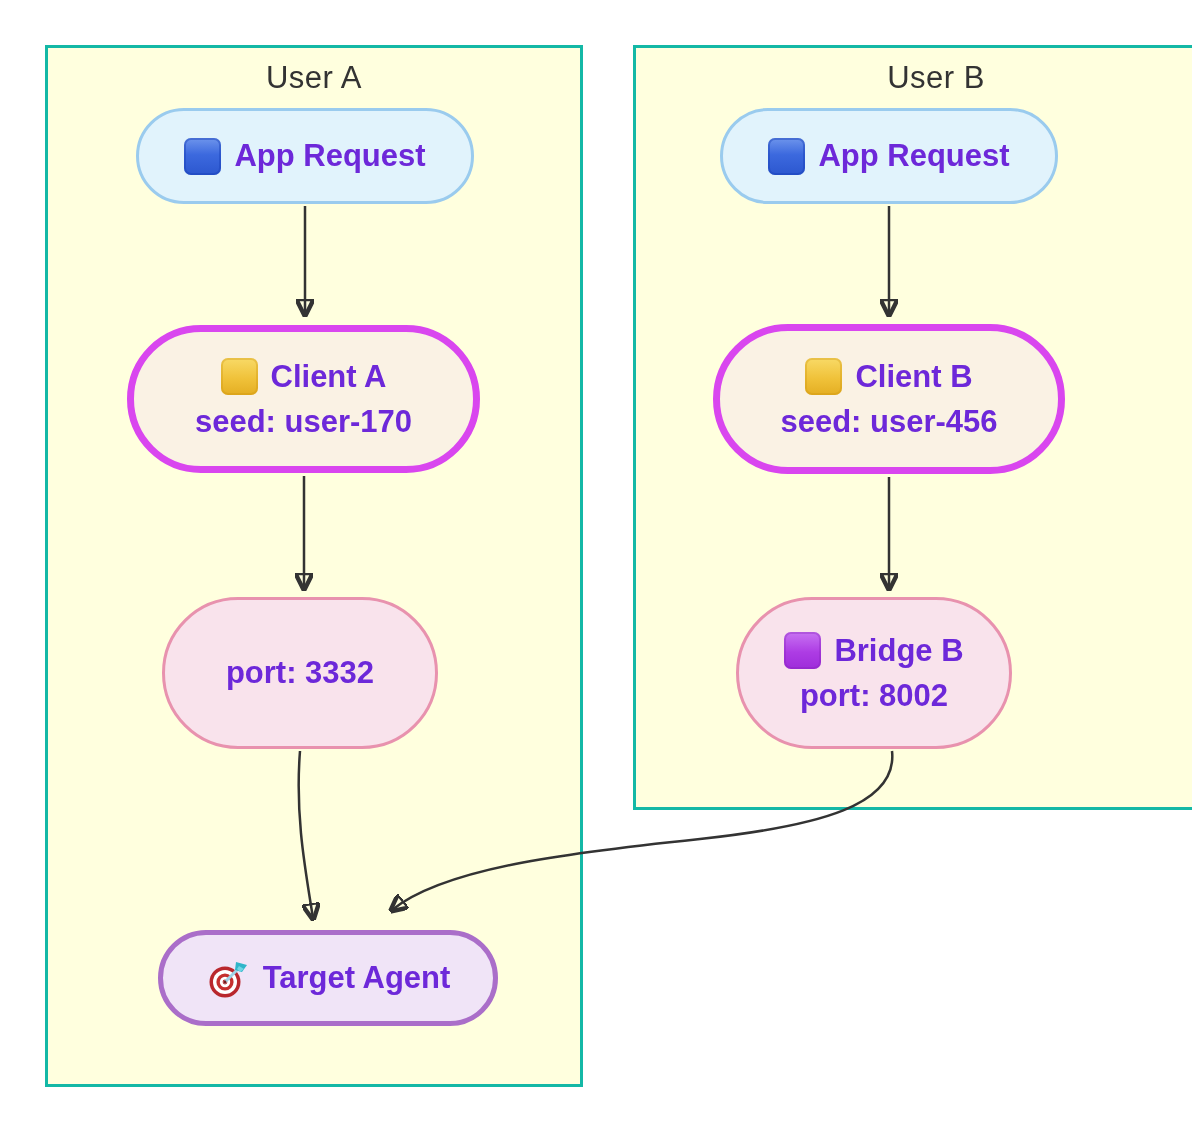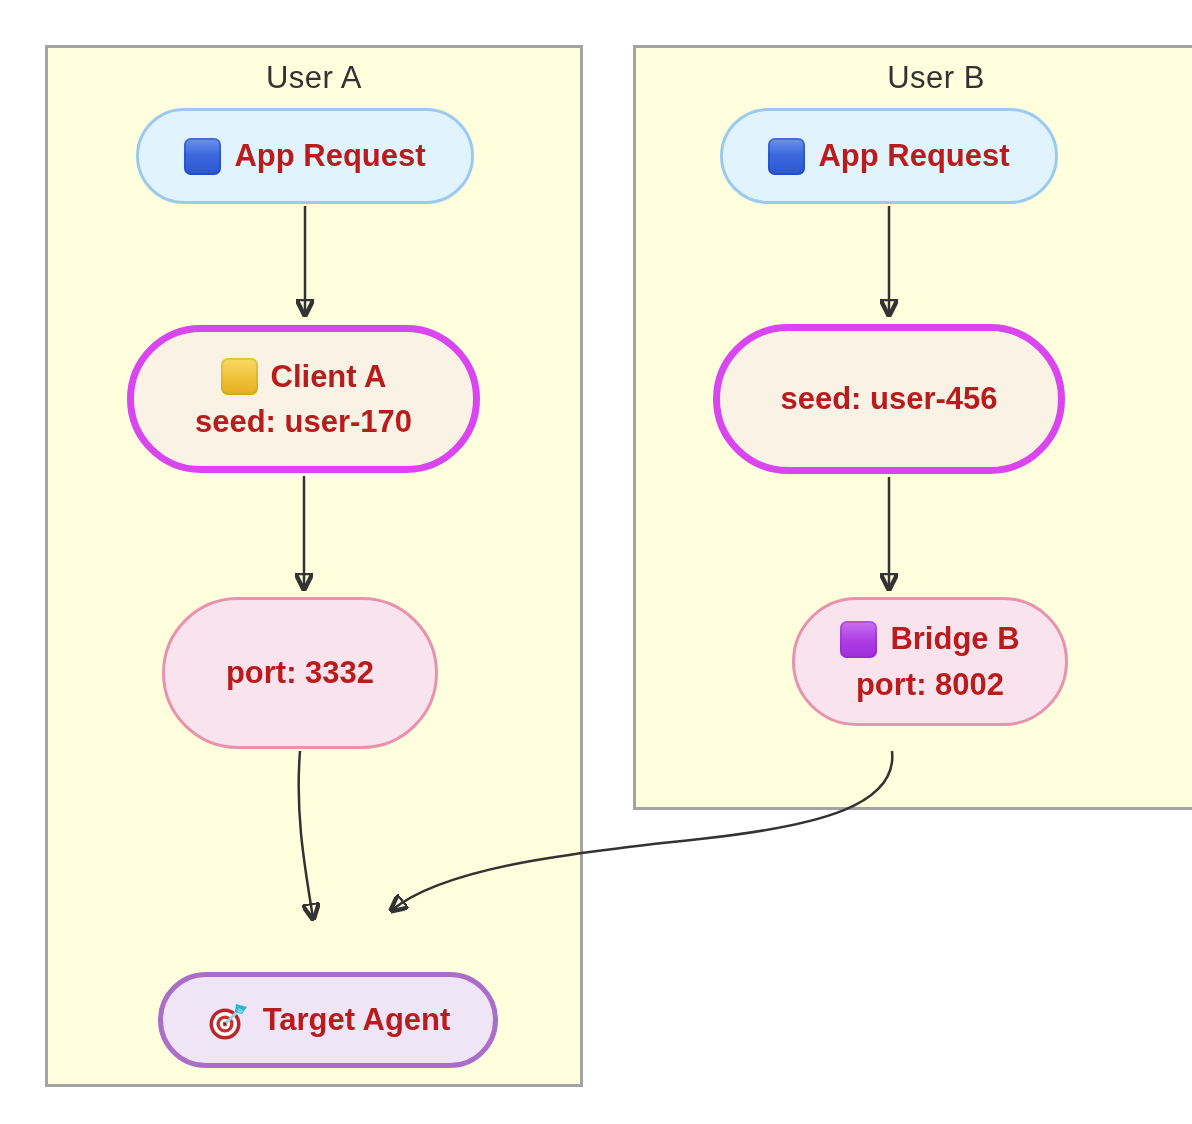--- a/index.html
+++ b/index.html
@@ -1,40 +1,40 @@
 <!DOCTYPE html>
 <html><head>
 <meta charset="utf-8">
 <style>
   html,body { margin:0; padding:0; background:#ffffff; }
   .canvas {
     position:relative; width:1192px; height:1124px; background:#ffffff;
     font-family:"Liberation Sans", sans-serif; overflow:hidden;
   }
   .subgraph {
-    position:absolute; background:#ffffde; border:3px solid #a3a3a3;
+    position:absolute; background:#ffffde; border:3px solid #14b8a6;
     box-sizing:border-box;
   }
   .subgraph-title {
     position:absolute; top:12px; left:0; right:0; text-align:center;
     font-size:31px; font-weight:400; color:#333333; letter-spacing:0.5px;
   }
   .edges { position:absolute; left:0; top:0; width:1192px; height:1124px; pointer-events:none; }
   .edges path { fill:none; stroke:#333333; stroke-width:2.5px; }
   .node {
     position:absolute; box-sizing:border-box;
     display:flex; flex-direction:column; align-items:center; justify-content:center;
-    gap:9px; color:#b91c1c; font-weight:700; font-size:31px; line-height:1.15;
+    gap:9px; color:#6d28d9; font-weight:700; font-size:31px; line-height:1.15;
     white-space:nowrap;
   }
   .nline { display:flex; align-items:center; gap:13px; }
   .node-app    { background:#e1f3fc; border:3px solid #9acbee; border-radius:48px; }
   .node-client { background:#faf2e4; border:7px solid #d946ef; border-radius:76px; }
   .node-bridge { background:#f9e3ec; border:3px solid #e892ae; border-radius:76px; }
-  .node-target { background:#f0e4f7; border:5px solid #aa6ec9; border-radius:48px;margin-top:42px; }
+  .node-target { background:#f0e4f7; border:5px solid #aa6ec9; border-radius:48px; }
   .sq { width:37px; height:37px; border-radius:7px; display:inline-block; flex:0 0 auto; }
   .sq-blue   { background:linear-gradient(180deg,#6e95ec 0%,#3c69de 45%,#2c57cf 100%);
                box-shadow:inset 0 0 0 2px rgba(25,65,185,.45); }
   .sq-yellow { background:linear-gradient(180deg,#f8da67 0%,#f0c23a 55%,#e4ae22 100%);
                box-shadow:inset 0 0 0 2px rgba(205,150,15,.35); }
   .sq-purple { background:linear-gradient(180deg,#c873f2 0%,#ad3ce4 55%,#9e2cda 100%);
                box-shadow:inset 0 0 0 2px rgba(135,35,185,.35); }
   .target-ic { width:44px; height:44px; flex:0 0 auto; }
 </style>
 </head>
@@ -106,25 +106,29 @@
 
   <div class="node node-app" style="left:720px; top:108px; width:338px; height:96px;">
     <div class="nline">
       <span class="sq sq-blue"></span>
       <span>App Request</span>
     </div>
   </div>
 
   <div class="node node-client" style="left:713px; top:324px; width:352px; height:150px;">
     <div class="nline">
+      <span class="sq sq-yellow"></span>
+      <span>Client B</span>
+    </div>
+    <div class="nline">
       <span>seed: user-456</span>
     </div>
   </div>
 
-  <div class="node node-bridge" style="left:792px; top:597px; width:276px; height:129px;justify-content:center;">
+  <div class="node node-bridge" style="left:736px; top:597px; width:276px; height:152px;justify-content:center;">
     <div class="nline">
       <span class="sq sq-purple"></span>
       <span>Bridge B</span>
     </div>
     <div class="nline">
       <span>port: 8002</span>
     </div>
   </div>
 
 </div>

